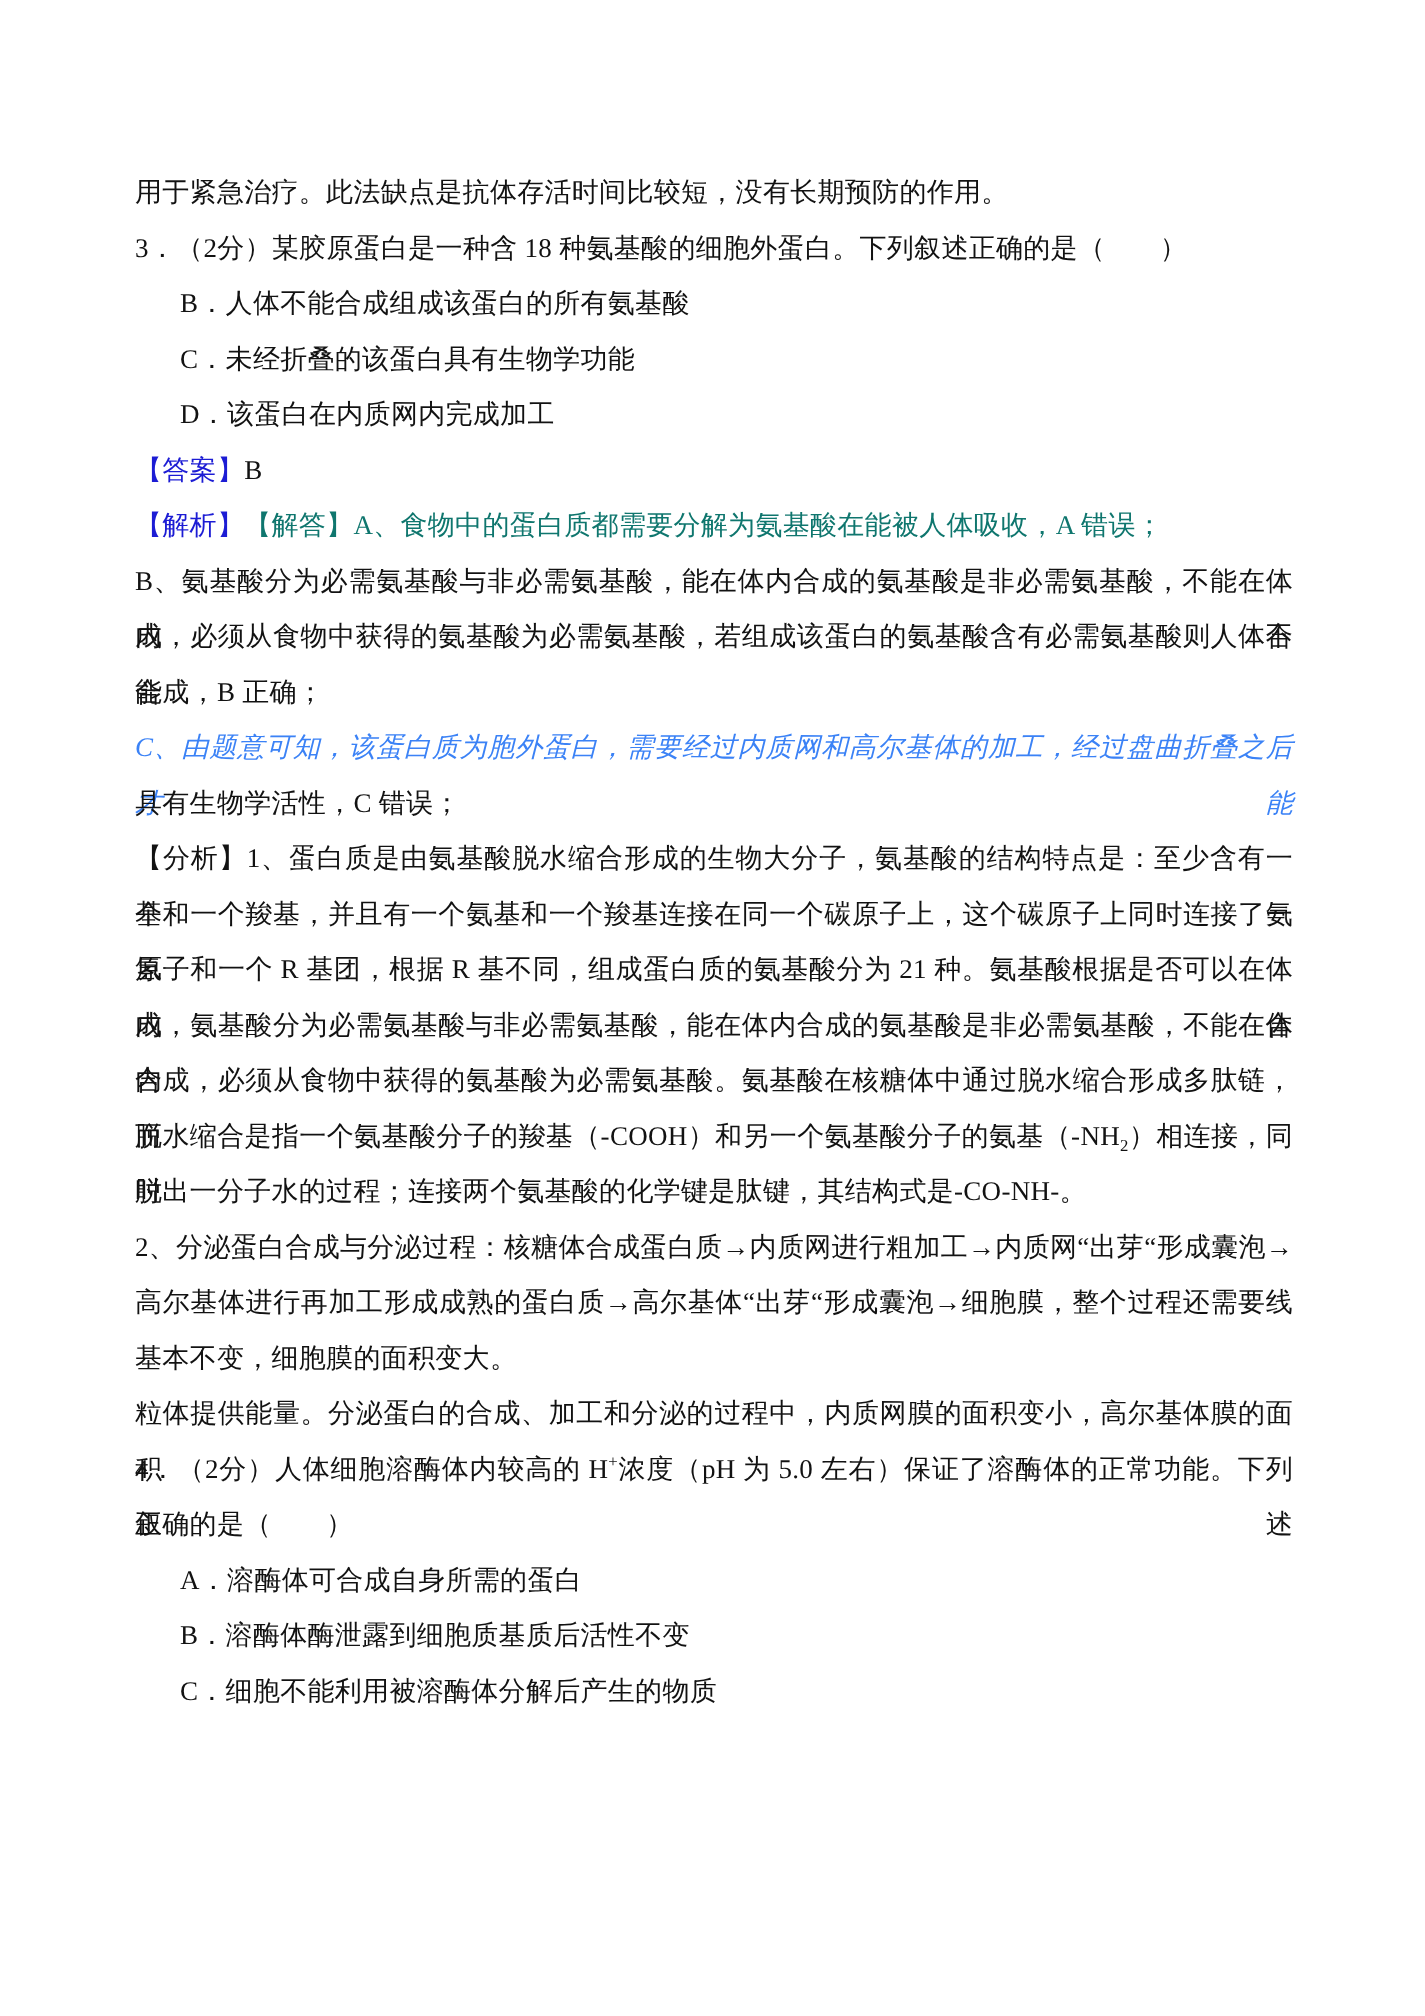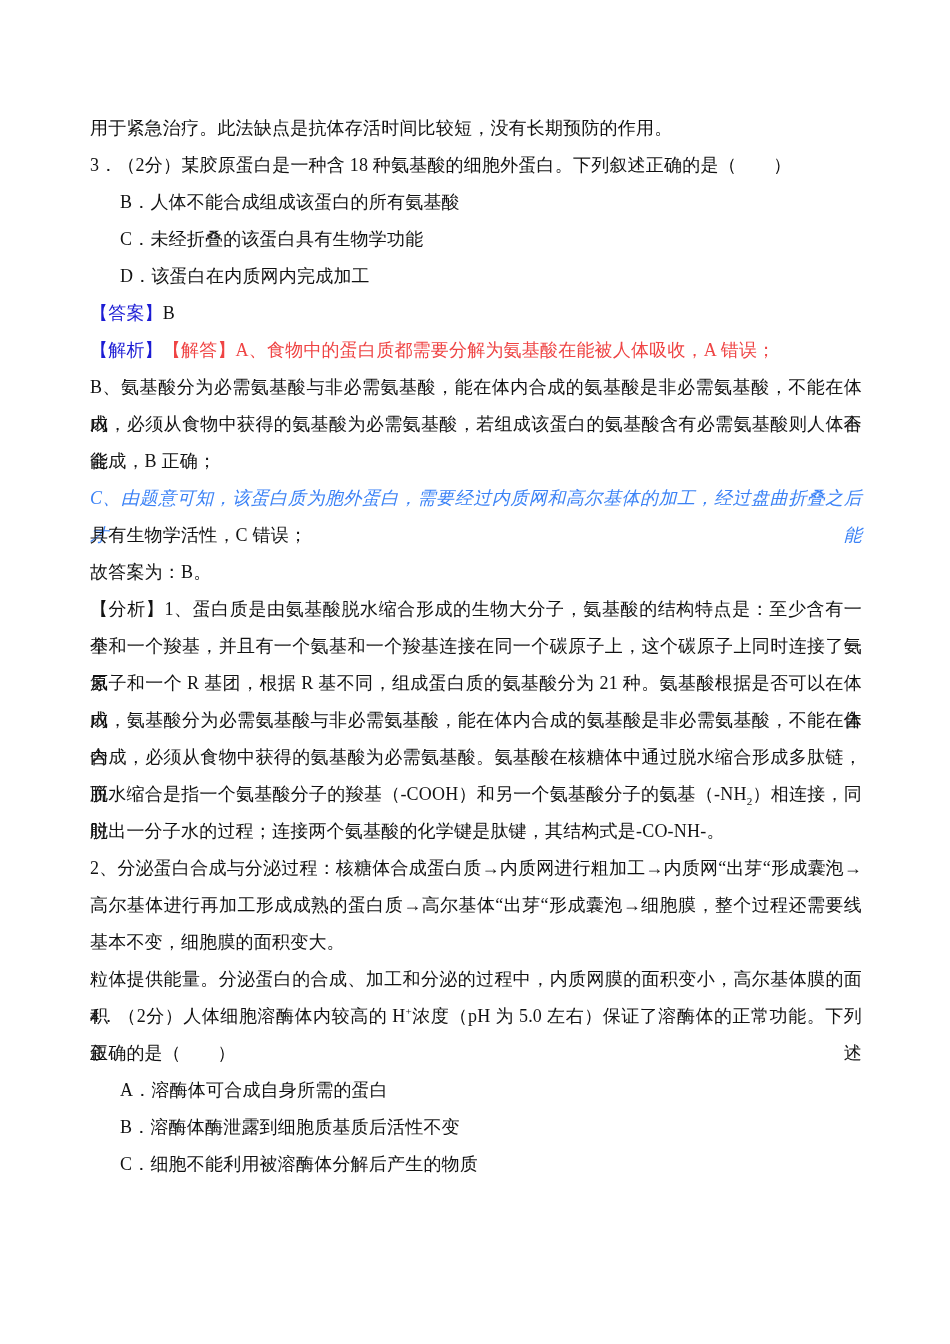--- a/index.html
+++ b/index.html
@@ -50,27 +50,26 @@
 </head>
 <body style="background: rgb(255, 255, 255);">
 
 <div class="page">
     <div class="line"><span style="color: rgb(18, 18, 18);">用于紧急治疗。此法缺点是抗体存活时间比较短，没有长期预防的作用。</span></div>
     <div class="line"><span style="color: rgb(18, 18, 18);">3．（2分）某胶原蛋白是一种含 18 种氨基酸的细胞外蛋白。下列叙述正确的是（　　）</span></div>
     <div class="line indent"><span style="color: rgb(18, 18, 18);">B．人体不能合成组成该蛋白的所有氨基酸</span></div>
     <div class="line indent"><span style="color: rgb(18, 18, 18);">C．未经折叠的该蛋白具有生物学功能</span></div>
     <div class="line indent"><span style="color: rgb(18, 18, 18);">D．该蛋白在内质网内完成加工</span></div>
     <div class="line"><span style="color: rgb(28, 28, 212);">【答案】</span><span style="color: rgb(18, 18, 18);">B</span></div>
-    <div class="line"><span style="color: rgb(28, 28, 212);">【解析】</span><span style="color: #ef4444; text-align: center;">【解答】A、食物中的蛋白质都需要分解为氨基酸在能被人体吸收，A 错误；</span></div>
+    <div class="line"><span style="color: rgb(28, 28, 212);">【解析】</span><span style="color: #0f766e; text-align: center;">【解答】A、食物中的蛋白质都需要分解为氨基酸在能被人体吸收，A 错误；</span></div>
     <div class="line justify"><span style="color: rgb(18, 18, 18);">B、氨基酸分为必需氨基酸与非必需氨基酸，能在体内合成的氨基酸是非必需氨基酸，不能在体内合</span></div>
     <div class="line justify"><span style="color: rgb(18, 18, 18);">成，必须从食物中获得的氨基酸为必需氨基酸，若组成该蛋白的氨基酸含有必需氨基酸则人体不能</span></div>
     <div class="line"><span style="color: rgb(18, 18, 18);">合成，B 正确；</span></div>
     <div class="line justify"><span style="color: #3b82f6; font-style: italic;">C、由题意可知，该蛋白质为胞外蛋白，需要经过内质网和高尔基体的加工，经过盘曲折叠之后才能</span></div>
     <div class="line"><span style="color: rgb(18, 18, 18);">具有生物学活性，C 错误；</span></div>
-    <div class="line"><span style="color: rgb(18, 18, 18);">故答案为：B。</span></div>
     <div class="line justify"><span style="color: rgb(18, 18, 18);">【分析】1、蛋白质是由氨基酸脱水缩合形成的生物大分子，氨基酸的结构特点是：至少含有一个氨</span></div>
     <div class="line justify"><span style="color: rgb(18, 18, 18);">基和一个羧基，并且有一个氨基和一个羧基连接在同一个碳原子上，这个碳原子上同时连接了一氢</span></div>
     <div class="line justify"><span style="color: rgb(18, 18, 18);">原子和一个 R 基团，根据 R 基不同，组成蛋白质的氨基酸分为 21 种。氨基酸根据是否可以在体内合</span></div>
     <div class="line justify"><span style="color: rgb(18, 18, 18);">成，氨基酸分为必需氨基酸与非必需氨基酸，能在体内合成的氨基酸是非必需氨基酸，不能在体内</span></div>
     <div class="line justify"><span style="color: rgb(18, 18, 18);">合成，必须从食物中获得的氨基酸为必需氨基酸。氨基酸在核糖体中通过脱水缩合形成多肽链，而</span></div>
     <div class="line justify"><span style="color: rgb(18, 18, 18);">脱水缩合是指一个氨基酸分子的羧基（-COOH）和另一个氨基酸分子的氨基（-NH</span><sub style="color: rgb(18, 18, 18);">2</sub><span style="color: rgb(18, 18, 18);">）相连接，同时</span></div>
     <div class="line"><span style="color: rgb(18, 18, 18);">脱出一分子水的过程；连接两个氨基酸的化学键是肽键，其结构式是-CO-NH-。</span></div>
     <div class="line justify"><span style="color: rgb(18, 18, 18);">2、分泌蛋白合成与分泌过程：核糖体合成蛋白质→内质网进行粗加工→内质网“出芽“形成囊泡→</span></div>
     <div class="line justify"><span style="color: rgb(18, 18, 18);">高尔基体进行再加工形成成熟的蛋白质→高尔基体“出芽“形成囊泡→细胞膜，整个过程还需要线</span></div>
     <div class="line"><span style="color: rgb(18, 18, 18);">基本不变，细胞膜的面积变大。</span></div>

